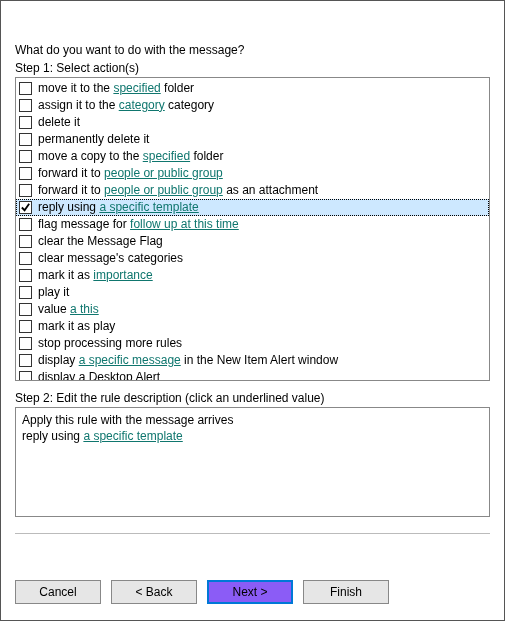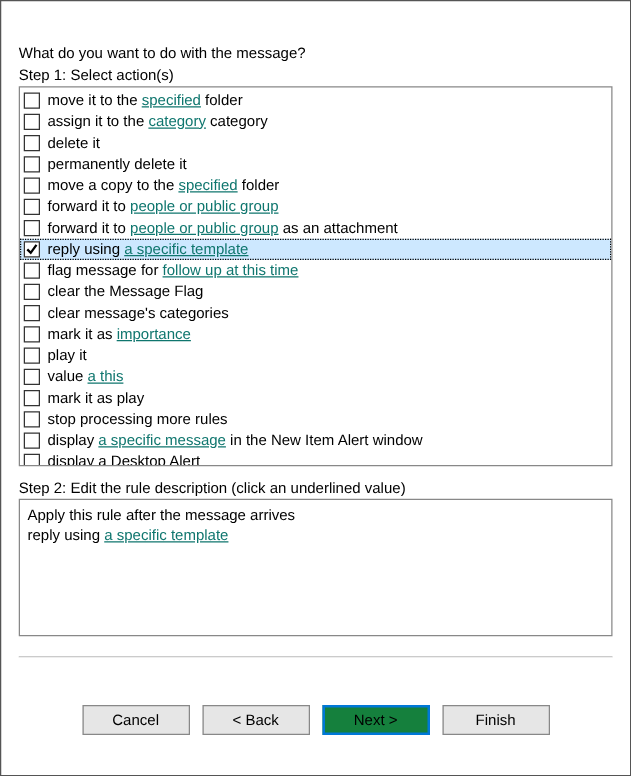--- a/index.html
+++ b/index.html
@@ -115,37 +115,37 @@
 
   .footer-sep {
     margin: 16px 0 0 0;
     border: none;
     border-top: 1px solid #bbb;
     border-bottom: 1px solid #fff;
     height: 0;
   }
 
   .buttons {
-    padding: 14px 14px 32px 14px;
-    display: flex;
-    justify-content: center;
+    padding: 14px 14px 16px 14px;
+    display: flex;
+    justify-content: flex-start;
     gap: 10px;
   }
   .btn {
     width: 86px;
     height: 24px;
     border: 1px solid #888;
     background: #e6e6e6;
     font-size: 12px;
     font-family: inherit;
     cursor: pointer;
   }
   .btn.primary {
     border: 2px solid #0078d7;
-    background: #15803d;
+    background: #8b5cf6;
   }
 </style>
 </head>
 <body>
 
 <div class="window">
 
 
   <div class="body">
     <div class="question">What do you want to do with the message?</div>
@@ -225,21 +225,21 @@
           <span class="action-text"><span>display </span><span class="link">a specific message</span><span> in the New Item Alert window</span></span>
         </div>
         <div class="action-row">
           <span class="chk"></span>
           <span class="action-text"><span>display a Desktop Alert</span></span>
         </div>
       </div>
 
     <div class="step2-label">Step 2: Edit the rule description (click an underlined value)</div>
     <div class="desc-box">
-      <div>Apply this rule after the message arrives</div>
+      <div>Apply this rule with the message arrives</div>
       <div>
         <span>reply using </span><span class="link">a specific template</span>
       </div>
     </div>
 
     <hr class="footer-sep">
   </div>
 
   <div class="buttons">
     <button class="btn">Cancel</button>

